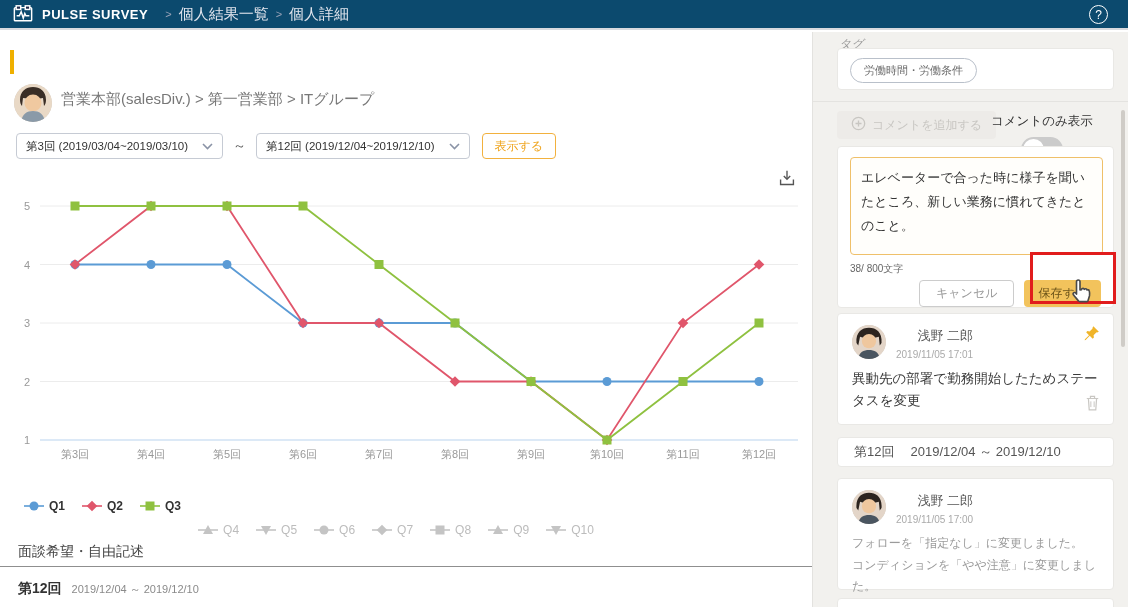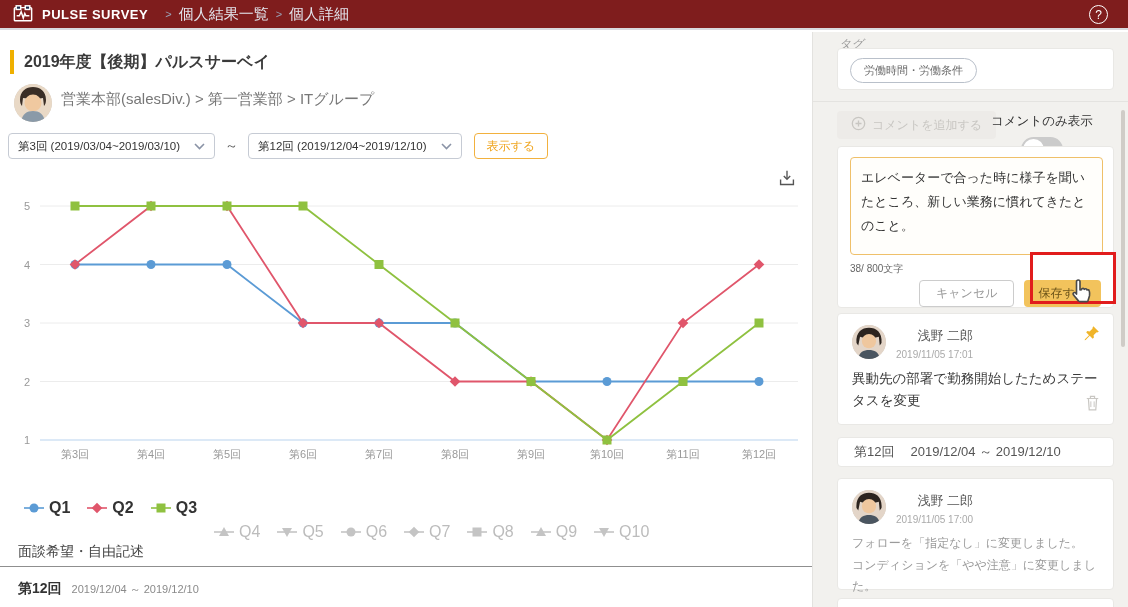--- a/index.html
+++ b/index.html
@@ -1,52 +1,52 @@
 <!DOCTYPE html>
 <html><head>
 <meta charset="utf-8">
 <style>
   * { margin:0; padding:0; box-sizing:border-box; }
   body { font-family:"Liberation Sans","DejaVu Sans",sans-serif; background:#fff; }
   .screen { position:relative; width:1128px; height:607px; overflow:hidden; background:#fff; }
 
   
-  .topbar { position:absolute; left:0; top:0; width:1128px; height:30px; background:#7f1d1d;
+  .topbar { position:absolute; left:0; top:0; width:1128px; height:30px; background:#0c4a6e;
             display:flex; align-items:center; padding:0 12px; color:#fff; z-index:30;
             border-bottom:2px solid #d9dade; }
   .logo { display:flex; align-items:center; margin-right:8px; }
   .app-title { font-size:13px; font-weight:bold; letter-spacing:.5px; margin-right:10px; }
   .crumb-sep { color:#9aa3b8; font-size:11px; margin:0 7px; }
   .crumb { font-size:15px; color:#e3e6ee; }
   .help { position:absolute; right:20px; top:5px; width:19px; height:19px; border:1.5px solid #fff;
           border-radius:50%; display:flex; align-items:center; justify-content:center;
           font-size:12px; color:#fff; }
 
   
   .main { position:absolute; left:0; top:32px; width:812px; height:575px; background:#fff; }
   .page-title-row { position:absolute; left:10px; top:18px; display:flex; align-items:center; }
   .title-bar { width:4px; height:24px; background:#efb000; margin-right:10px; }
   .page-title { font-size:16px; font-weight:bold; color:#3a3a3a; }
   .avatar { border-radius:50%; overflow:hidden; background:#d8cfc4; flex:none; }
   .user-row { position:absolute; left:14px; top:52px; display:flex; }
   .user-meta { margin-left:9px; padding-top:2px; }
   .user-name { font-size:14px; font-weight:bold; color:#3a3a3a; }
   .user-org { font-size:15px; color:#777; margin-top:4px; }
-  .controls { position:absolute; left:8px; top:101px; display:flex; align-items:center; }
+  .controls { position:absolute; left:16px; top:101px; display:flex; align-items:center; }
   .select { height:26px; border:1px solid #c6cbd4; border-radius:4px; background:#fff;
             display:flex; align-items:center; padding:0 9px; font-size:11.5px; color:#333; }
   .select .chev { margin-left:14px; }
   .tilde { font-size:13px; color:#555; margin:0 10px; }
   .show-btn { height:26px; margin-left:12px; padding:0 12px; border:1px solid #f2b13e; border-radius:4px;
               background:#fff; color:#efa51f; font-size:12px; display:flex; align-items:center; }
   .dl-icon { position:absolute; left:776px; top:136px; }
 
   .chart-wrap { position:absolute; left:0; top:138px; width:812px; height:300px; }
   .legend { position:absolute; left:24px; top:443px; display:flex; align-items:center; gap:17px; }
-  .legend-item { display:flex; align-items:center; gap:5px; font-size:16px; font-weight:bold; color:#333; }
+  .legend-item { display:flex; align-items:center; gap:5px; font-size:12px; font-weight:bold; color:#333; }
   .legend-item.disabled { color:#bcbcbc; font-weight:normal;margin-top:48px; }
 
   .section-head { position:absolute; left:18px; top:511px; font-size:14px; color:#444; }
   .section-hr { position:absolute; left:0; top:534px; width:812px; border-top:1px solid #8f8f8f; }
   .period-row { position:absolute; left:18px; top:548px; display:flex; align-items:baseline; gap:10px; }
   .period-label { font-size:14px; font-weight:bold; color:#333; }
   .period-dates { font-size:11px; color:#8a8a8a; }
 
   
   .sidebar { position:absolute; left:812px; top:32px; width:316px; height:575px; background:#f2f1ee;
@@ -116,21 +116,20 @@
     <span class="crumb-sep">&gt;</span>
     <span class="crumb">個人結果一覧</span>
     <span class="crumb-sep">&gt;</span>
     <span class="crumb">個人詳細</span>
     <span class="help">?</span>
   </div>
 
   <div class="main">
     <div class="page-title-row">
       <span class="title-bar"></span>
-      <span class="page-title">2019年度【後期】パルスサーベイ</span>
     </div>
 
     <div class="user-row">
       <span class="avatar" style="width:38px;height:38px;">
         <svg width="38" height="38" viewBox="0 0 38 38">
           <circle cx="19" cy="19" r="19" fill="#e9d9c6"></circle>
           <path d="M6 16c0-9 6-13 13-13s13 4 13 13c0 3-1 5-2 6l-1-8c-3 1-14 1-20 0l-1 8c-1-1-2-3-2-6z" fill="#3a2e26"></path>
           <circle cx="19" cy="19" r="8.5" fill="#f0c9a0"></circle>
           <path d="M7 38c1-8 6-11 12-11s11 3 12 11z" fill="#8a9aa8"></path>
         </svg>

